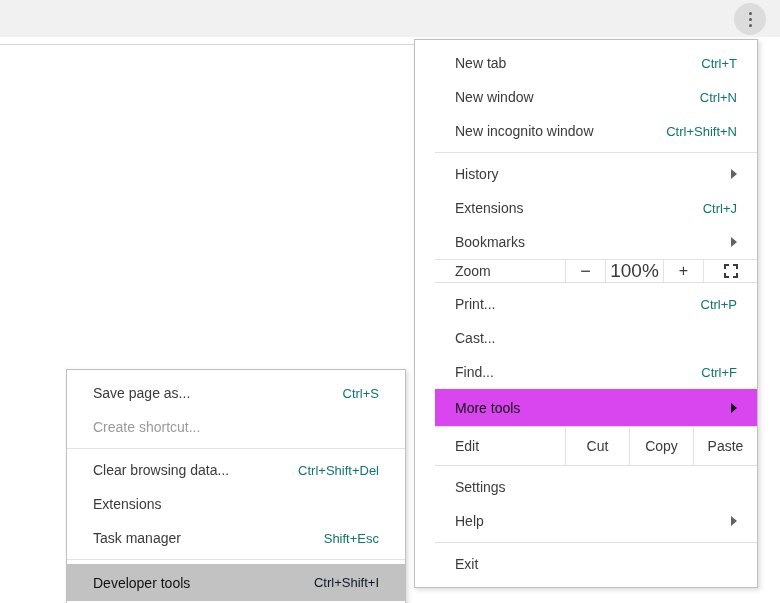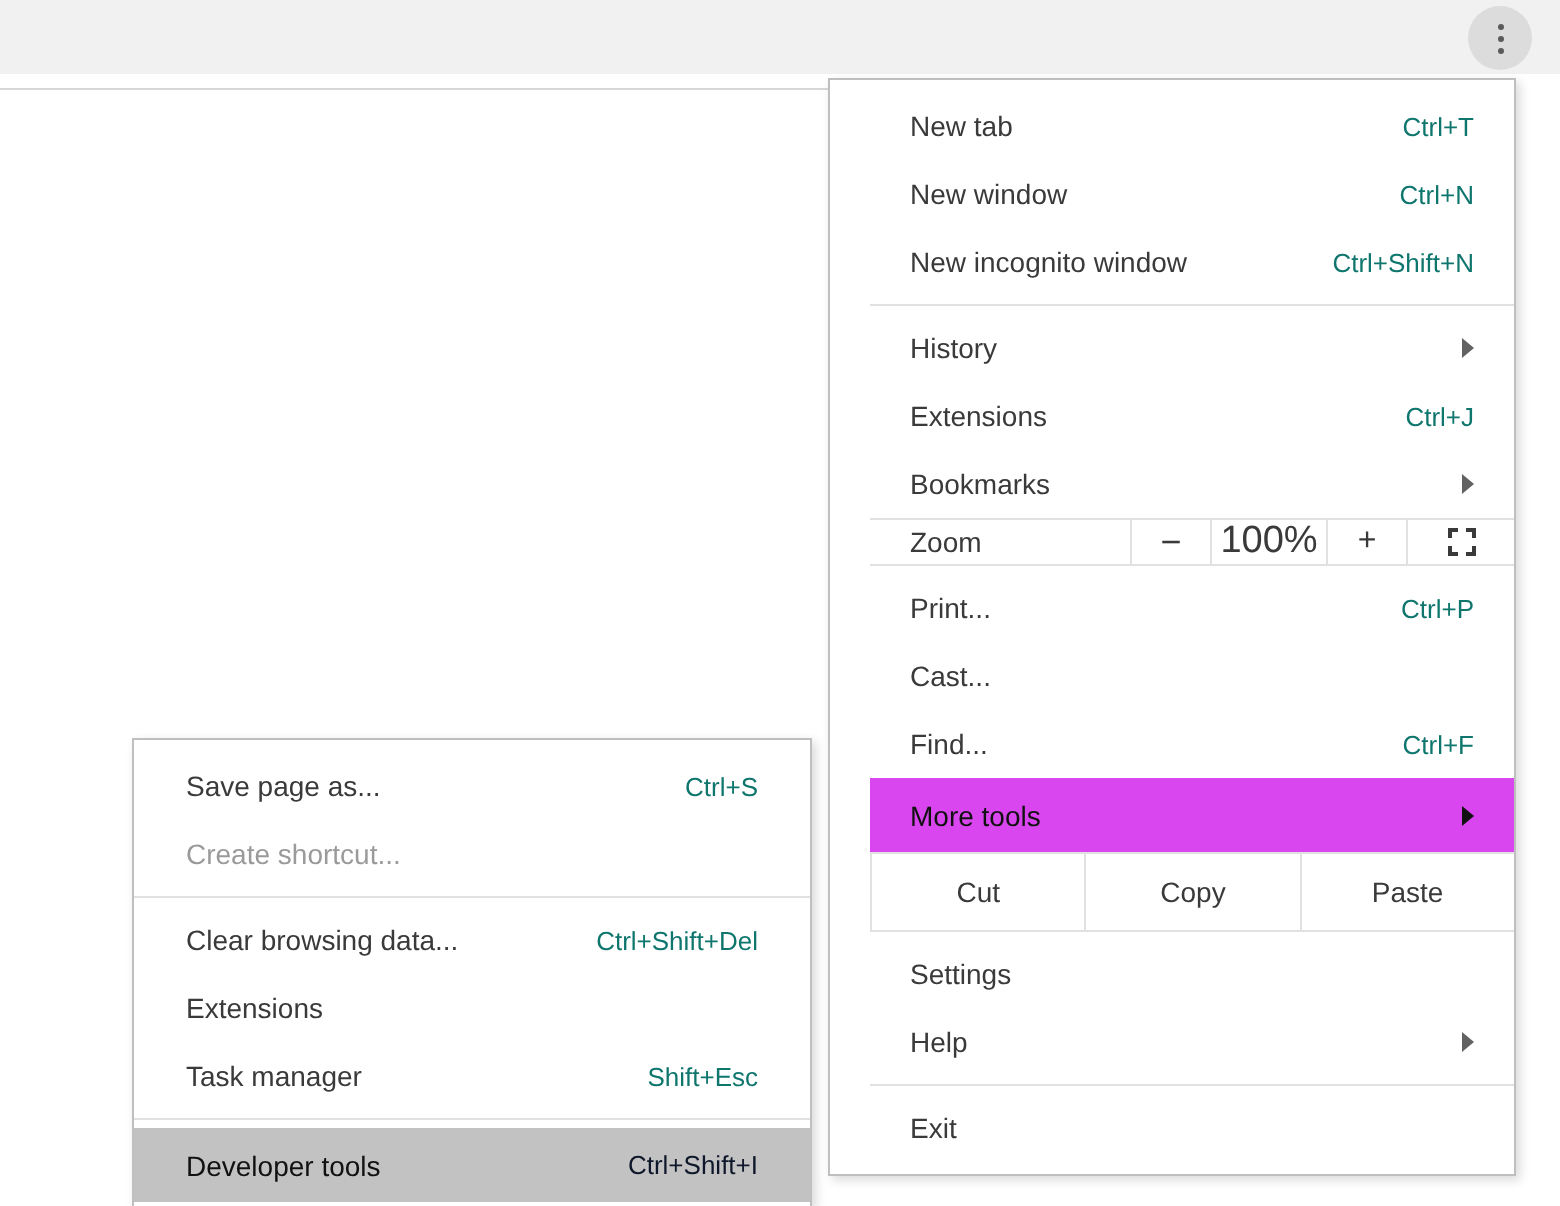--- a/index.html
+++ b/index.html
@@ -229,20 +229,21 @@
   <div class="row">
     <span class="label">Find...</span>
     <span class="short">Ctrl+F</span>
   </div>
   <div class="row hover tall">
     <span class="label">More tools</span>
     <span class="tri"></span>
   </div>
 
   <div class="edit-row">
+    <span class="elabel">Edit</span>
     <div class="ecell">Cut</div>
     <div class="ecell">Copy</div>
     <div class="ecell">Paste</div>
   </div>
 
   <div style="height:4px"></div>
   <div class="row">
     <span class="label">Settings</span>
   </div>
   <div class="row">

